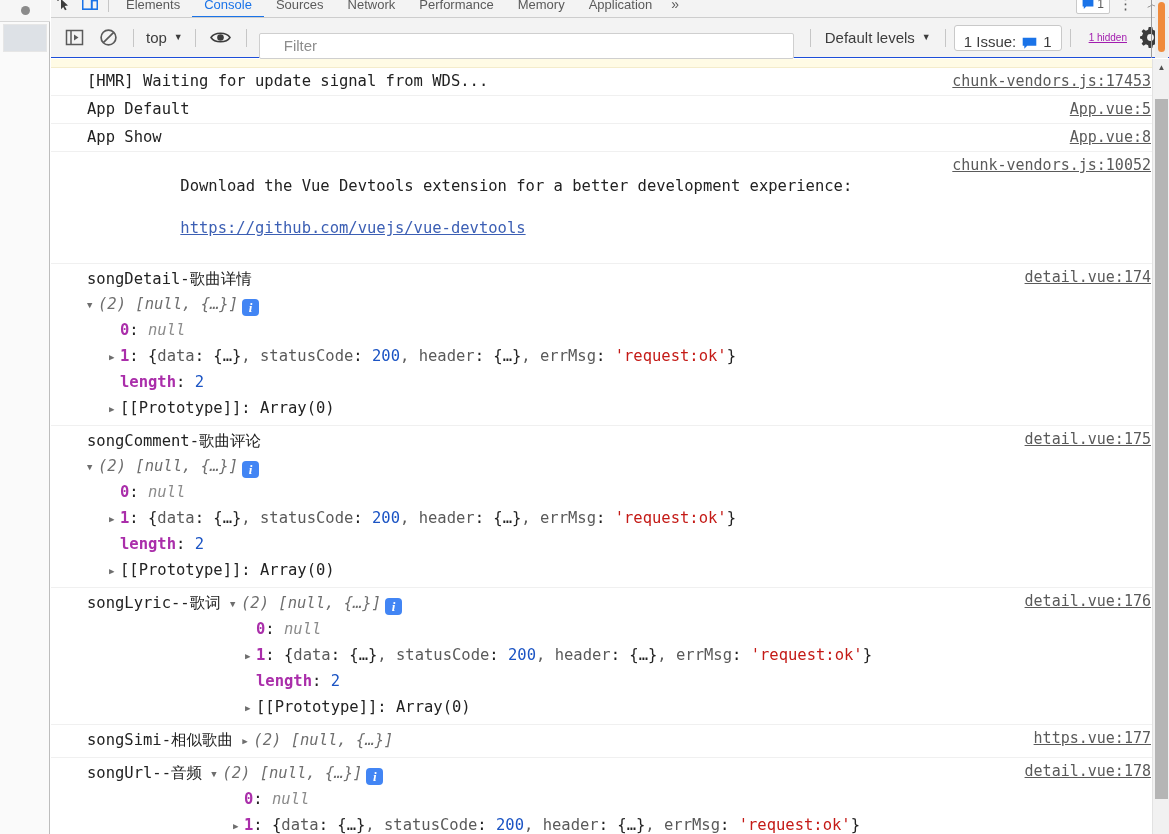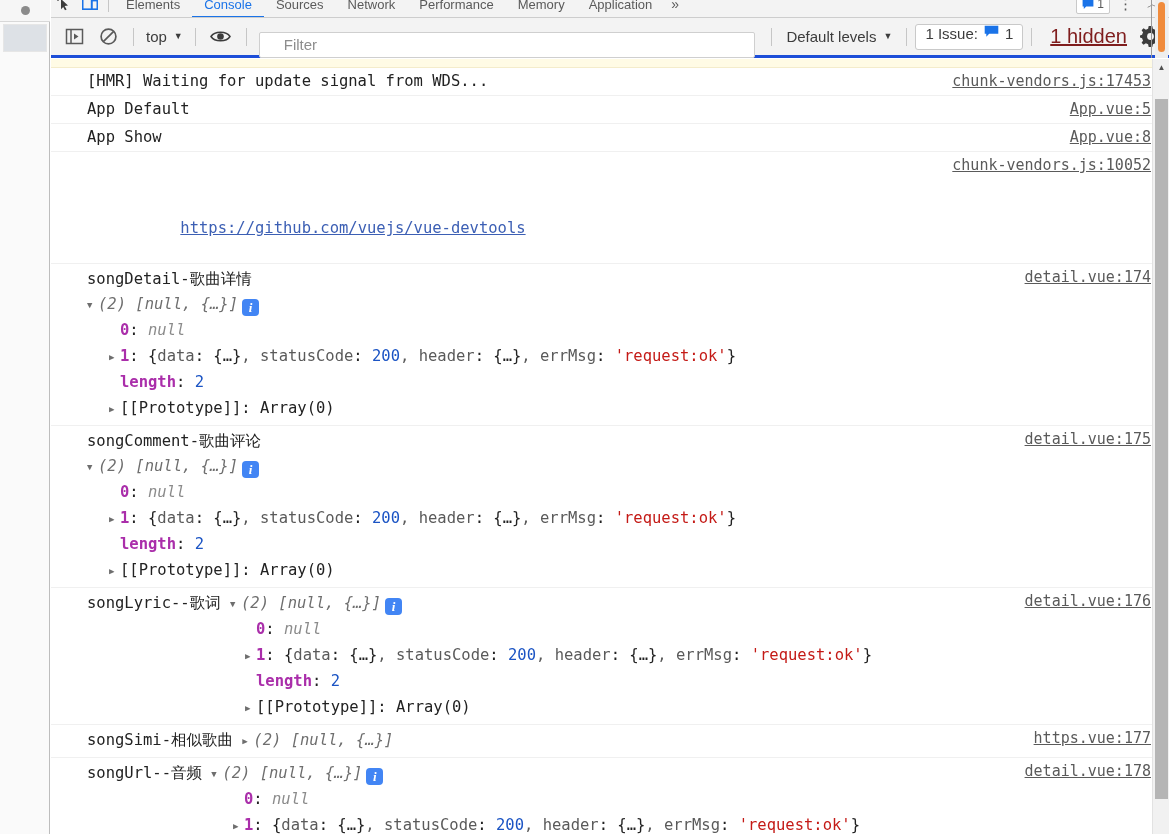--- a/index.html
+++ b/index.html
@@ -61,21 +61,21 @@
   .issue-chip-top {
     border:1px solid #c9c9c9; border-radius:2px; height:19px;
     display:flex; align-items:center; gap:3px; padding:0 5px; background:#fff;
     font-size:12px; color:#5a5a5a;
   }
   .kebab { font-size:15px; color:#5a5a5a; padding:0 8px; letter-spacing:0; }
   .chev-up { font-size:12px; color:#5a5a5a; padding:0 6px; }
 
   
   .ctoolbar {
-    height:40px; background:#f3f3f3; border-bottom:3px solid #1d4ed8;
+    height:40px; background:#f3f3f3; border-bottom:1px solid #1d4ed8;
     display:flex; align-items:center; padding:0 6px; gap:0;
   }
   .ct-btn {
     width:34px; height:30px; display:flex; align-items:center; justify-content:center;
     flex:0 0 auto;
   }
   .ct-sep { width:1px; height:18px; background:#c6c6c6; margin:0 8px; flex:0 0 auto; }
   .ct-dd {
     display:flex; align-items:center; gap:7px; font-size:15px; color:#3c3c3c;
     padding:0 4px; height:28px; flex:0 0 auto;
@@ -84,24 +84,24 @@
   .filter-input {
     flex:1 1 auto; height:26px; min-width:40px;
     border:1px solid #cfcfcf; background:#fff; border-radius:2px;
     font-size:15px; color:#3c3c3c; padding:0 24px; margin:16px 8px 0 4px;
     font-family:"Liberation Sans", sans-serif;
   }
   .filter-input::placeholder { color:#8d8d8d; }
   .levels { font-size:15px; color:#3c3c3c; display:flex; align-items:center; gap:7px; padding:0 6px; flex:0 0 auto; }
   .issue-chip {
     border:1px solid #c9c9c9; border-radius:3px; height:26px; background:#fff;
-    display:flex; align-items:flex-start; gap:6px; padding:0 9px;
+    display:flex; align-items:flex-end; gap:6px; padding:0 9px;
     font-size:15px; color:#3c3c3c; flex:0 0 auto;
   }
-  .hidden-count { font-size:20px; color:#7f1d1d; padding:0 10px; flex:0 0 auto; white-space:nowrap;text-decoration:underline; }
+  .hidden-count { font-size:10px; color:#a21caf; padding:0 10px; flex:0 0 auto; white-space:nowrap;text-decoration:underline; }
   .gear { width:26px; height:30px; display:flex; align-items:center; justify-content:center; flex:0 0 auto; }
 
   
   .console-body {
     position:absolute; left:0; top:59px; right:0; bottom:0;
     background:#fff; overflow:hidden;
   }
   .msg {
     border-bottom:1px solid #f0f0f0;
     padding:3px 16px 3px 36px;
@@ -306,21 +306,21 @@
         <div class="msg-src">App.vue:5</div>
       </div>
 
       <div class="msg">
         <div class="msg-text">App Show</div>
         <div class="msg-src">App.vue:8</div>
       </div>
 
       <div class="msg">
         <div class="msg-text">
-          <br>
+          <span>Download the Vue Devtools extension for a better development experience:</span><br>
           <a class="link" href="#">https://github.com/vuejs/vue-devtools</a>
         </div>
         <div class="msg-src">chunk-vendors.js:10052</div>
       </div>
 
       <div class="msg">
         <div class="msg-src">detail.vue:174</div>
         <div class="tree">
           <div class="trow"><span class="label">songDetail-歌曲详情</span></div>
           <div class="trow"><span class="arrow">▼</span><span class="ital">(2)</span> <span class="ital">[null, {…}]</span><span class="info-badge">i</span></div>

